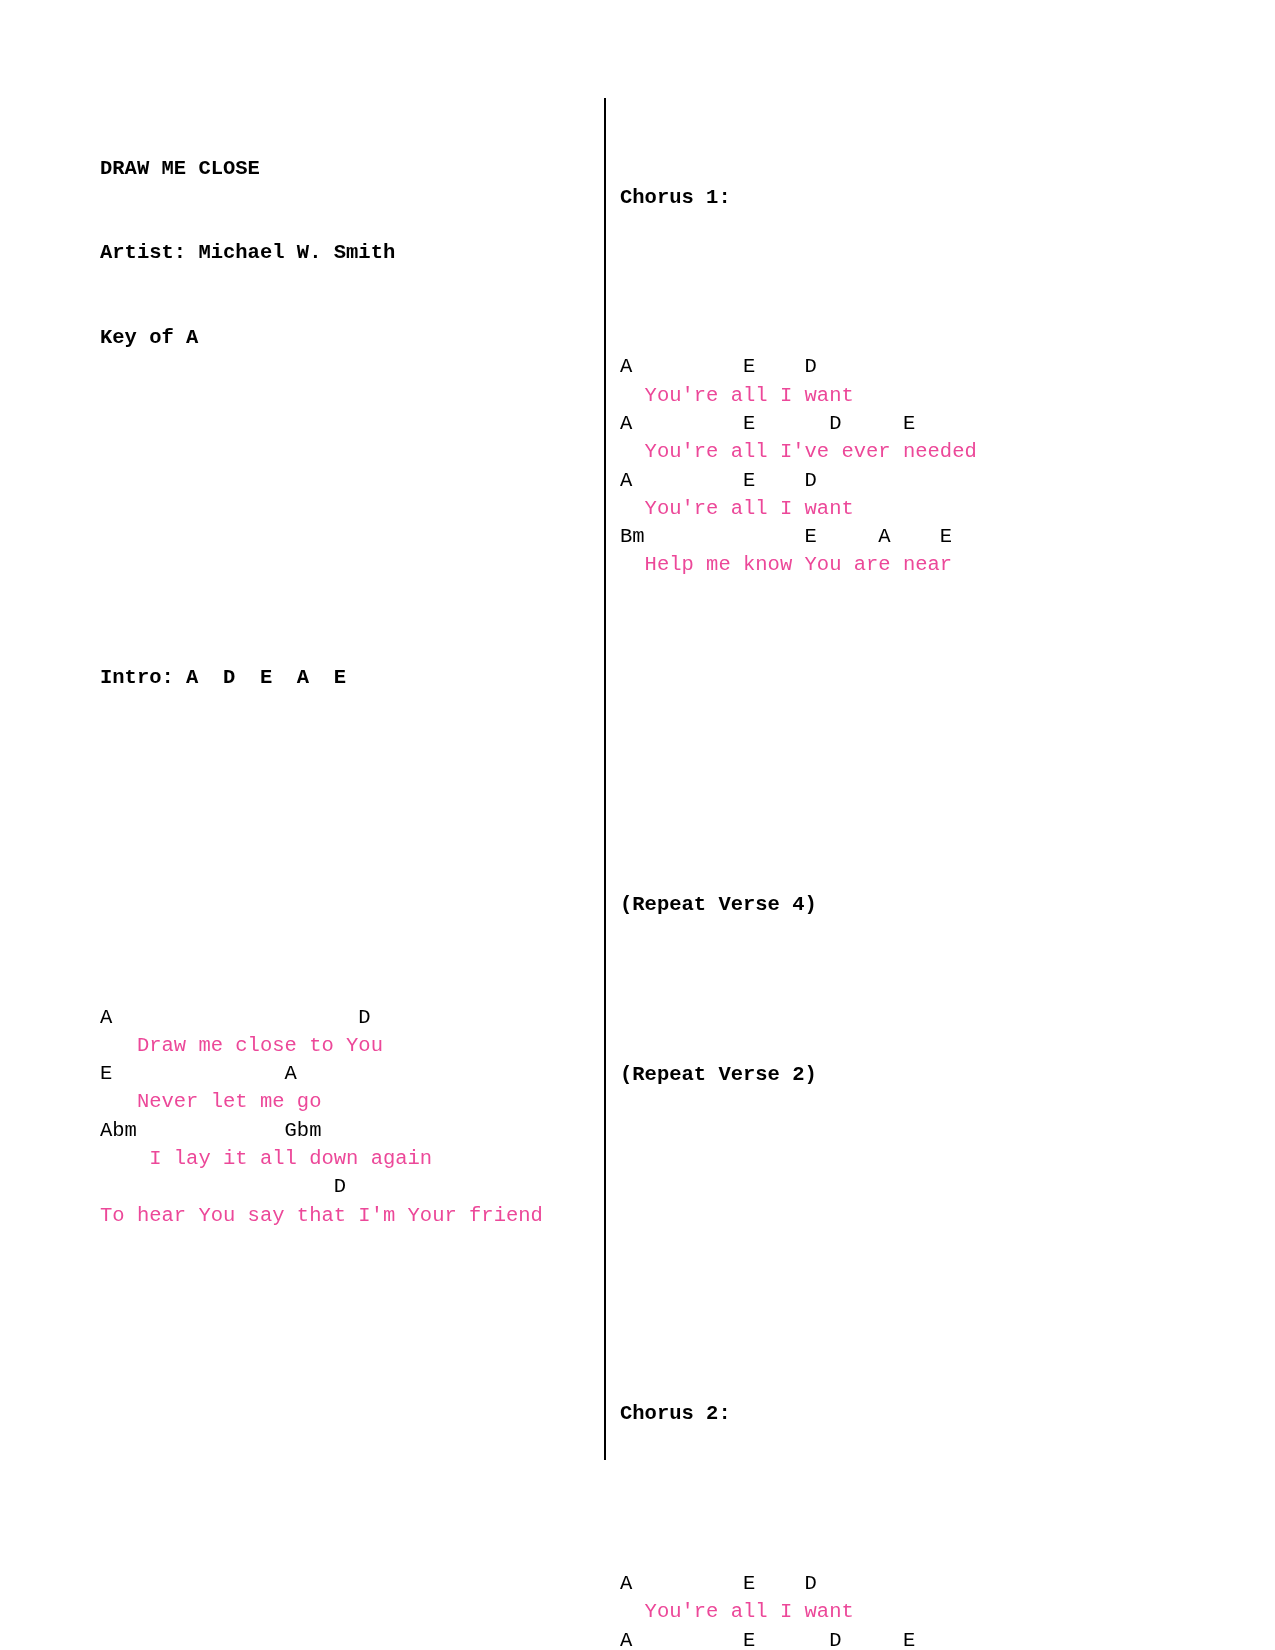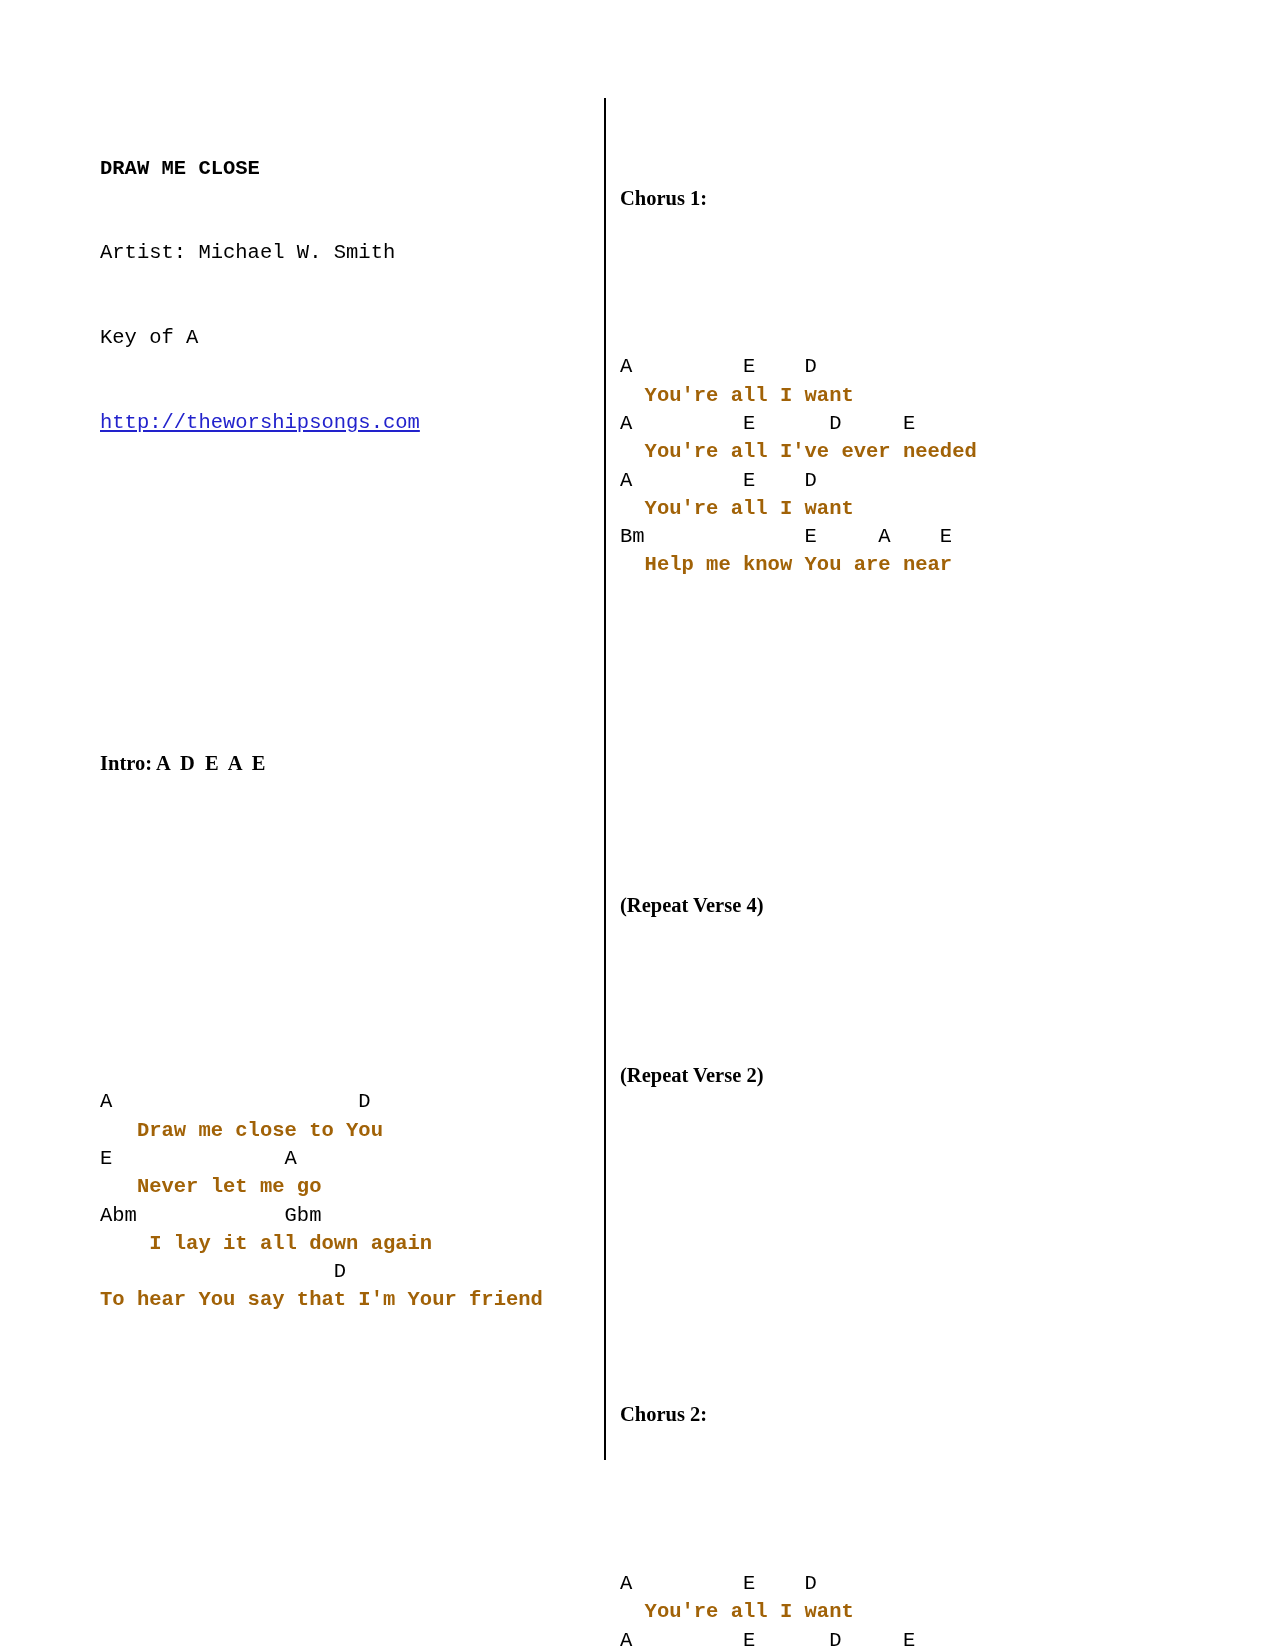--- a/index.html
+++ b/index.html
@@ -33,43 +33,42 @@
     width: 2px;
     height: 1362px;
     background: #000000;
   }
 
   
   .title {
     font-weight: bold;
     letter-spacing: 0px;
   }
-  .meta { font-weight: normal; }
+  .meta { font-weight: bold; }
   .link {
     color: #2222cc;
     text-decoration: underline;
   }
-  .section-head { font-weight: bold; font-family: Liberation Serif, serif; }
+  .section-head { font-weight: bold; }
   .chords { font-weight: normal; }
-  .lyric  { font-weight: bold; color: #a16207; }
+  .lyric  { font-weight: normal; color: #ec4899; }
   .blank  { display: block; height: 28.3px; }
   .line   { display: block; min-height: 28.3px; }
 </style>
 </head>
 <body>
 
 <div class="page">
 
   <div class="divider"></div>
 
   <div class="col col-left">
     <span class="line title">DRAW ME CLOSE</span>
     <span class="line meta">Artist: Michael W. Smith</span>
     <span class="line meta">Key of A</span>
-    <a class="line link" href="#">http://theworshipsongs.com</a>
     <span class="blank"></span>
     <span class="blank"></span>
     <span class="blank"></span>
     <span class="line section-head">Intro: A  D  E  A  E</span>
     <span class="blank"></span>
     <span class="blank"></span>
     <span class="blank"></span>
     <div><span class="line chords">A                    D</span><span class="line lyric">   Draw me close to You</span><span class="line chords">E              A</span><span class="line lyric">   Never let me go</span><span class="line chords">Abm            Gbm</span><span class="line lyric">    I lay it all down again</span><span class="line chords">                   D</span><span class="line lyric">To hear You say that I'm Your friend</span></div>
     <span class="blank"></span>
     <span class="blank"></span>

